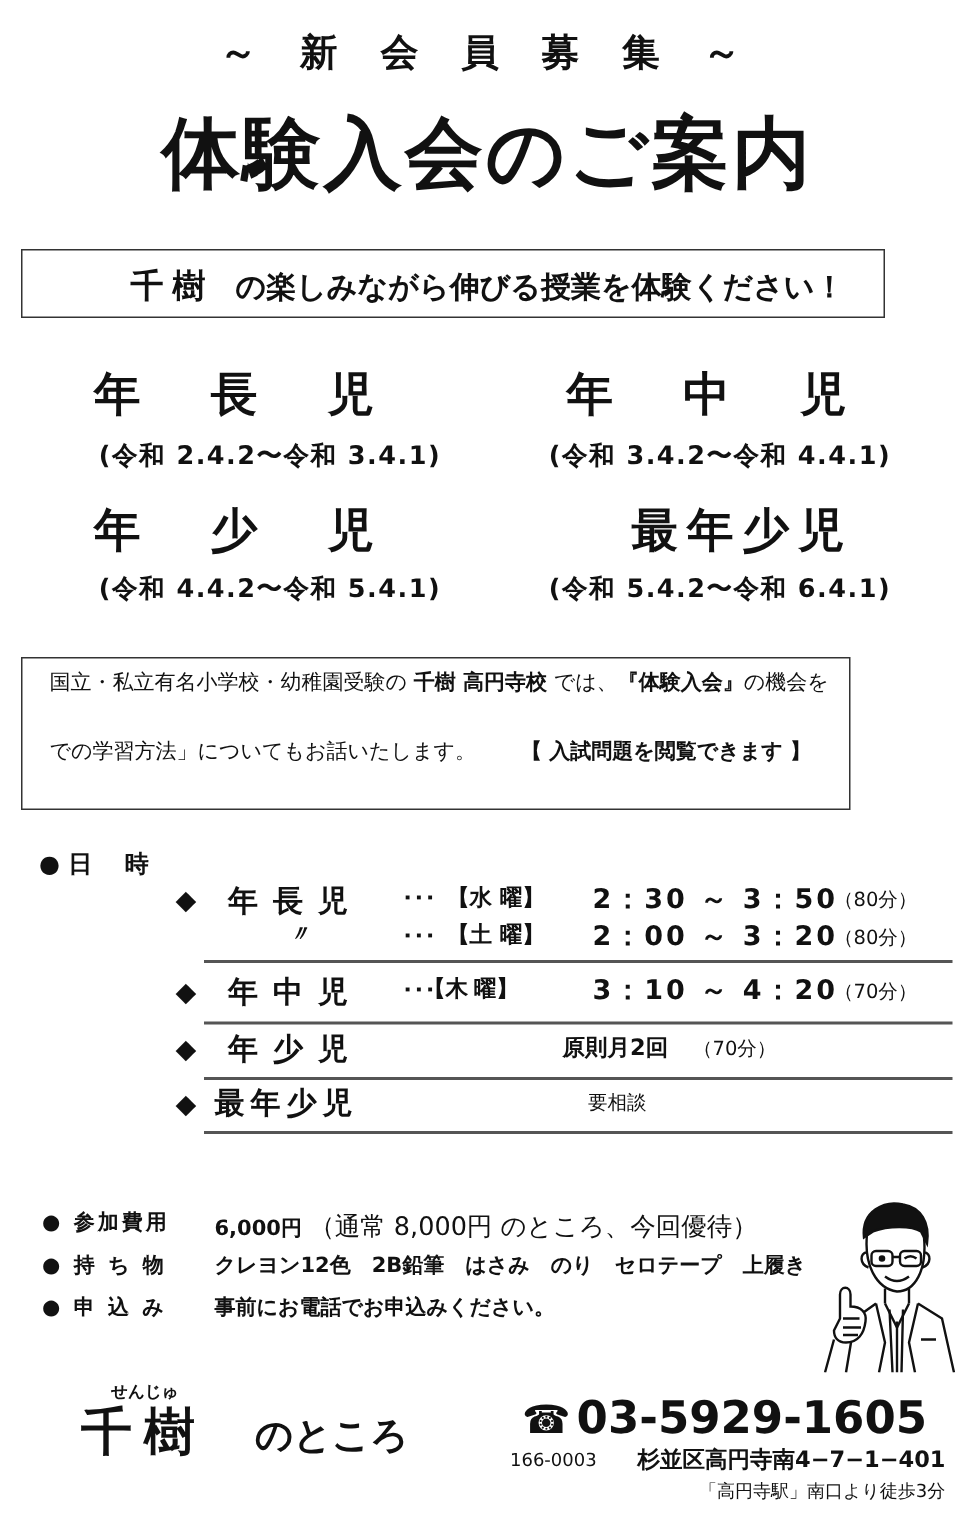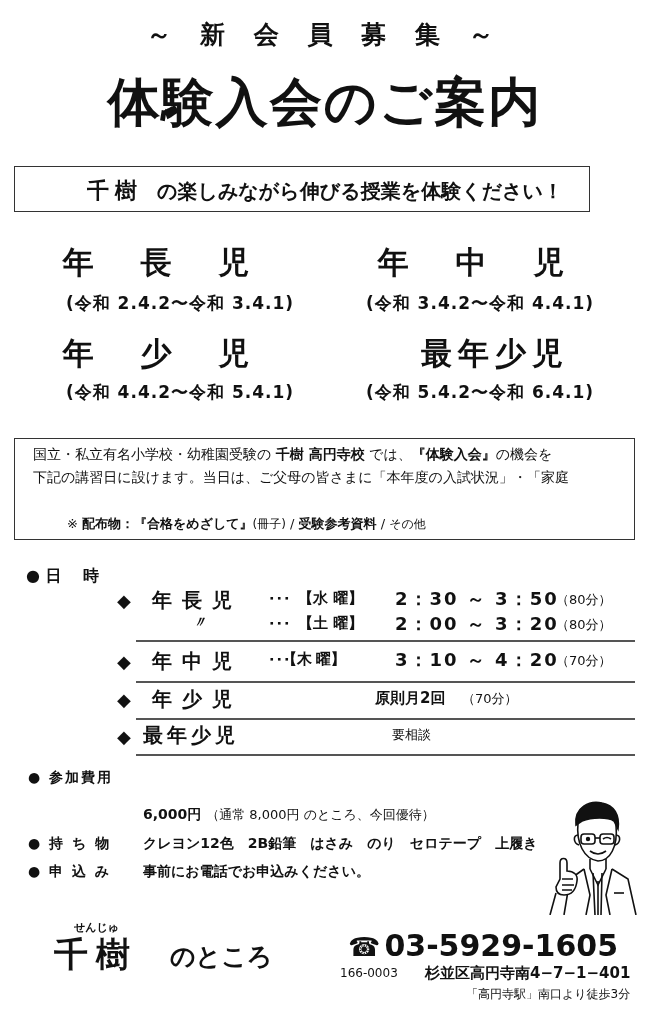--- a/index.html
+++ b/index.html
@@ -12,21 +12,21 @@
   #title { top:68px; font-size:52px; font-weight:bold; letter-spacing:2px; }
 
   #tagline-box { left:14px; top:166px; width:576px; height:46px; border:1.5px solid #333; box-sizing:border-box; }
   #tagline { left:0; top:9px; width:620px; text-align:center; font-size:20px; }
   #tagline .brand { font-weight:bold; font-size:22px; letter-spacing:6px; margin-right:14px; }
   #tagline .msg { font-weight:bold; }
 
   .grade { font-size:31px; font-weight:bold; text-align:center; width:300px; }
   .grade-range { font-size:17px; font-weight:bold; text-align:center; width:320px; letter-spacing:1px; }
 
-  #info-box { left:14px; top:438px; width:621px; height:102px; border:1.5px solid #333; box-sizing:border-box; }
+  #info-box { left:14px; top:438px; width:553px; height:102px; border:1.5px solid #333; box-sizing:border-box; }
   .info-line { left:18px; font-size:14px; }
   .info-line b { font-weight:bold; }
 
   .sched-label { font-size:16px; font-weight:bold; }
   .diamond { font-size:18px; }
   .sched-grade { font-size:20px; font-weight:bold; letter-spacing:10px; }
   .sched-day { font-size:15px; font-weight:bold; }
   .sched-time { font-size:18px; font-weight:bold; letter-spacing:2px; }
   .sched-min { font-size:13px; }
   .rule { left:136px; width:499px; height:0; border-top:2px solid #555; }
@@ -61,23 +61,22 @@
 <div class="abs grade-range" style="left:320px; top:292px;">(令和 3.4.2〜令和 4.4.1)</div>
 <div class="abs grade" style="left:15px; top:333px; letter-spacing:18px;">年 少 児</div>
 <div class="abs grade-range" style="left:20px; top:381px;">(令和 4.4.2〜令和 5.4.1)</div>
 <div class="abs grade" style="left:345px; top:333px; letter-spacing:6px;">最年少児</div>
 <div class="abs grade-range" style="left:320px; top:381px;">(令和 5.4.2〜令和 6.4.1)</div>
 
 <div class="abs" id="info-box">
   <div class="abs info-line" style="top:7px;">
     <span>国立・私立有名小学校・幼稚園受験の </span><b>千樹 高円寺校</b><span> では、</span><b>『体験入会』</b><span>の機会を</span>
   </div>
-  <div class="abs info-line" style="top:30px;">下記の講習日に設けます。当日は、ご父母の皆さまに「本年度の入試状況」・「家庭</div>
-  <div class="abs info-line" style="top:76px; left:52px; font-size:13px;">
-    <span>※ </span><b>配布物：『合格をめざして』</b><span style="font-size:12px;">(冊子)</span><span> / </span><b>受験参考資料</b><span> / </span><span style="font-size:12px;">その他</span>
+  <div class="abs info-line" style="top:53px;">
+    <span>での学習方法」についてもお話いたします。</span><b style="margin-left:30px;">【 入試問題を閲覧できます 】</b>
   </div>
 </div>
 
 <div class="abs sched-label" style="left:26px; top:566px;">● 日　 時</div>
 
 <div class="abs diamond" style="left:117px; top:590px;">◆</div>
 <div class="abs sched-grade" style="left:152px; top:587px;">年長児</div>
 <div class="abs sched-day" style="left:268px; top:590px;">･･･</div>
 <div class="abs sched-day" style="left:298px; top:589px;">【水 曜】</div>
 <div class="abs sched-time" style="left:395px; top:587px;">2：30 ～ 3：50</div>
@@ -106,24 +105,24 @@
 <div class="abs sched-min" style="left:462px; top:690px;">（70分）</div>
 
 <div class="abs rule" style="top:718px;"></div>
 
 <div class="abs diamond" style="left:117px; top:726px;">◆</div>
 <div class="abs sched-grade" style="left:143px; top:722px; letter-spacing:4px;">最年少児</div>
 <div class="abs" style="left:392px; top:726px; font-size:13px;">要相談</div>
 
 <div class="abs rule" style="top:754px;"></div>
 
-<div class="abs detail-label" style="left:28px; top:769px;">● 参加費用</div>
+<div class="abs detail-label" style="left:28px; top:806px;">● 参加費用</div>
 <div class="abs detail-val" style="left:143px; top:806px;">
   <span>6,000円</span>
-  <span class="light" style="font-size:13px;">（通常 8,000円 のところ、今回優待）</span>
+  <span class="light" style="font-size:17px;">（通常 8,000円 のところ、今回優待）</span>
 </div>
 <div class="abs detail-label" style="left:28px; top:835px;">● 持 ち 物</div>
 <div class="abs detail-val" style="left:143px; top:835px;">クレヨン12色　2B鉛筆　はさみ　のり　セロテープ　上履き</div>
 <div class="abs detail-label" style="left:28px; top:863px;">● 申 込 み</div>
 <div class="abs detail-val" style="left:143px; top:863px;">事前にお電話でお申込みください。</div>
 
 <svg class="abs" style="left:540px; top:795px;" width="105" height="120" viewBox="0 0 105 120">
   <g fill="none" stroke="#111" stroke-width="1.6">
 
     <path d="M36 30 C34 12 50 5 62 8 C74 10 80 20 78 34 L74 26 C68 22 52 22 42 26 Z" fill="#111"></path>

